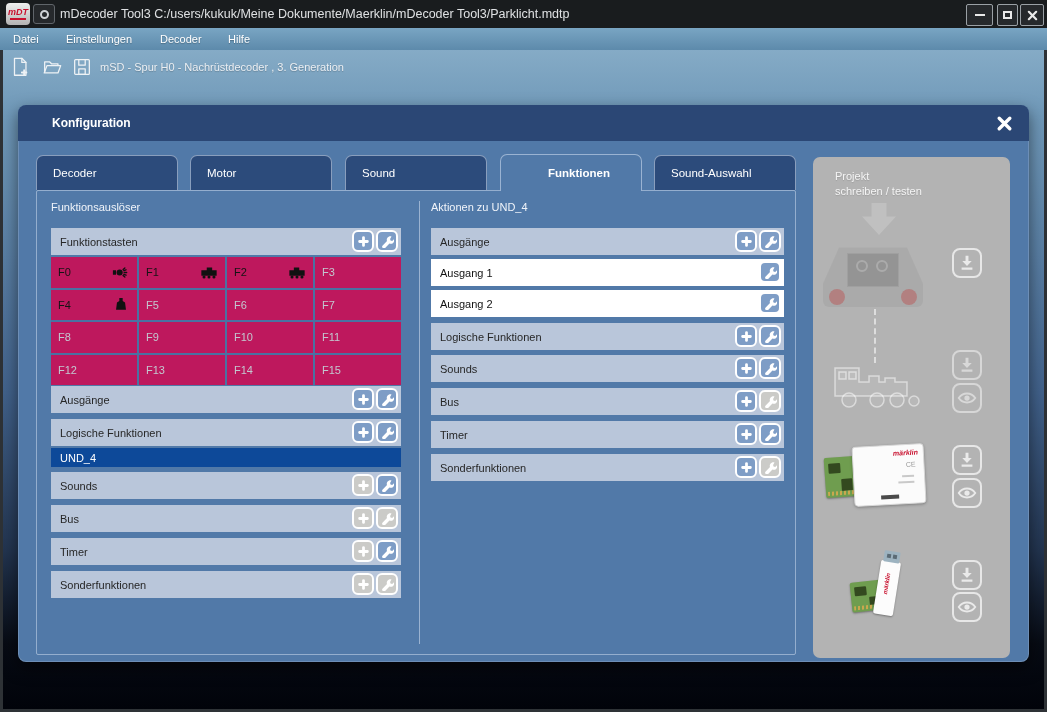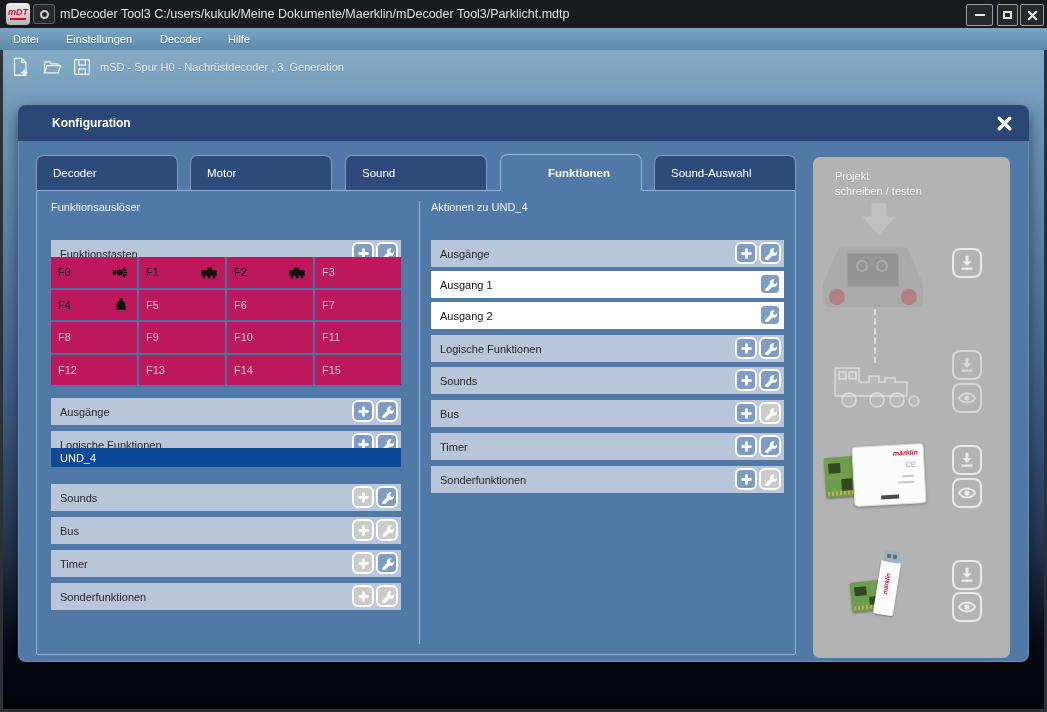--- a/index.html
+++ b/index.html
@@ -47,21 +47,21 @@
        border-radius:7px 7px 0 0;color:#fff;font-size:11.5px;display:flex;align-items:center;padding-left:16px;}
   .t-inactive{top:50px;height:35px;background:#2c4b7b;}
   .t-active{top:49px;height:37px;background:#5179a8;font-weight:bold;z-index:3;justify-content:center;}
   
   .content-panel{position:absolute;left:18px;top:85px;width:760px;height:465px;
                  border:1px solid rgba(216,228,244,.5);border-radius:2px;}
   .v-divider{position:absolute;left:382px;top:10px;height:443px;width:1px;background:rgba(230,238,250,.5);}
   .panel-title{position:absolute;color:#f0f4fa;font-size:11px;}
   
   .bar{position:absolute;height:27px;background:#b9c6da;display:flex;align-items:center;
-       padding-left:9px;color:#262626;font-size:11px;margin-top:12px;}
+       padding-left:9px;color:#262626;font-size:11px;}
   .rk-item{background:#ffffff;color:#121212;}
   .rk-group{background:#b9c6da;}
   .bar-btns{position:absolute;right:3px;top:2px;display:flex;gap:2px;}
   .mbtn{width:22px;height:22px;border:2px solid #fff;border-radius:6px;display:flex;
         align-items:center;justify-content:center;}
   .st-on{background:#7e9dc6;} .st-off{background:#cbcbc8;}
   .ic-plus{width:13px;height:13px;} .ic-plus path{stroke:#fff;stroke-width:3.4;stroke-linecap:round;fill:none;}
   .ic-wrench{width:13px;height:13px;} .ic-wrench path{fill:#fff;}
   .sel-row{position:absolute;height:19px;background:#0d4999;color:#fff;font-size:11px;
            display:flex;align-items:center;padding-left:9px;}

